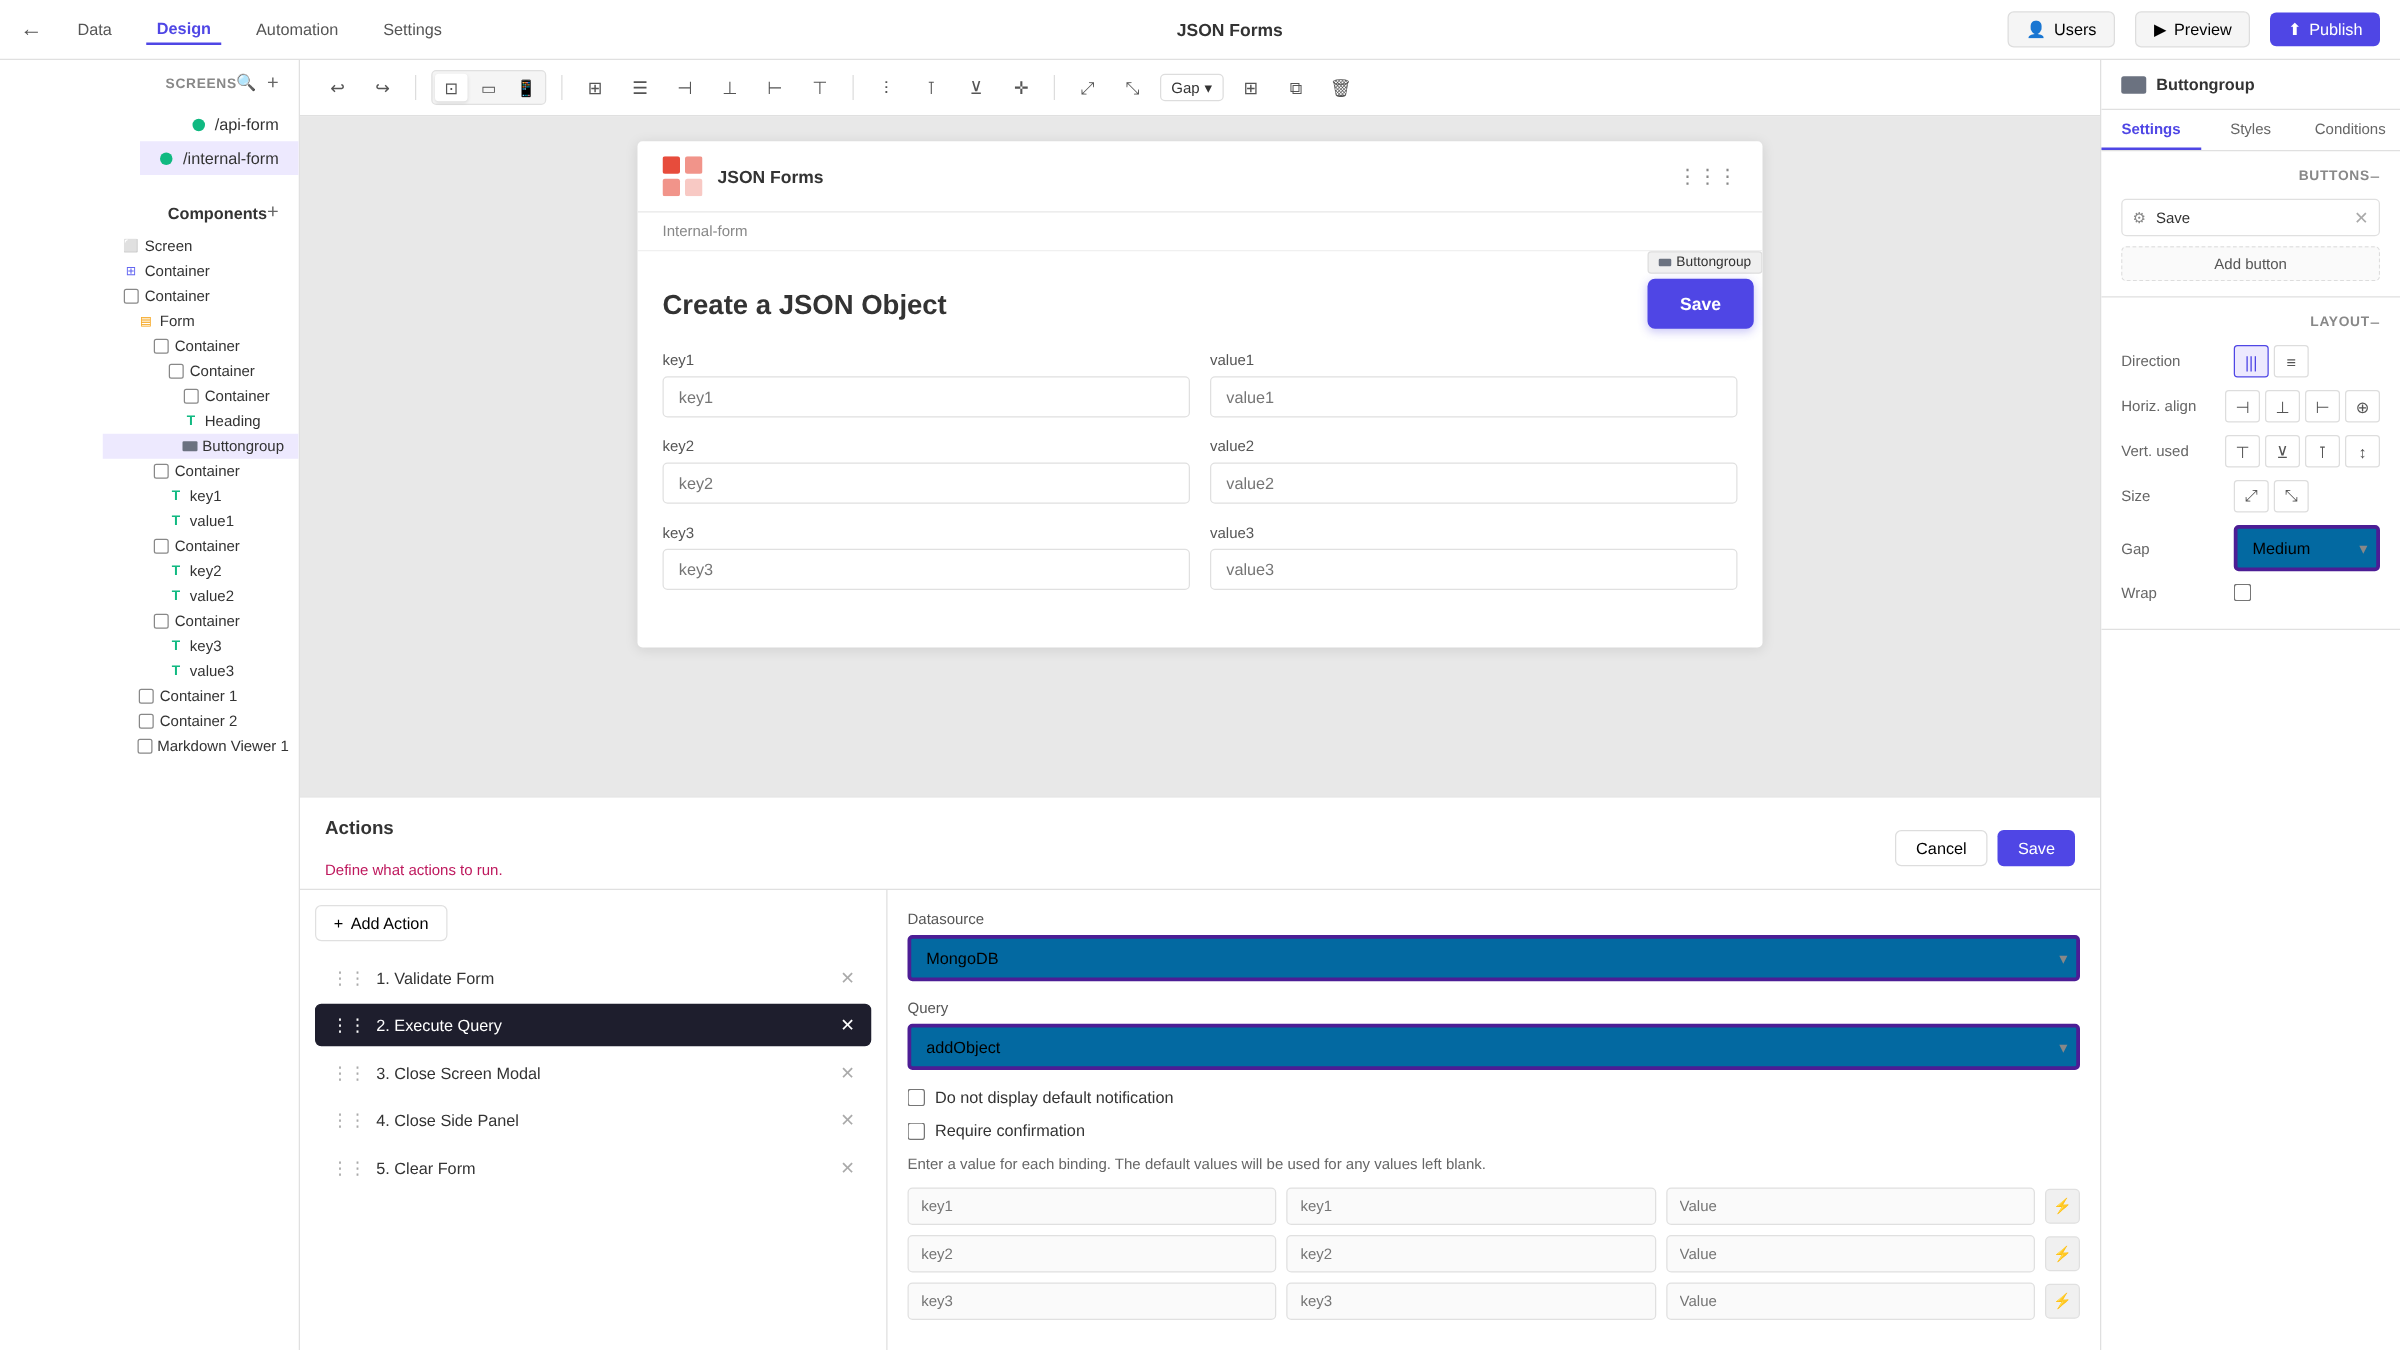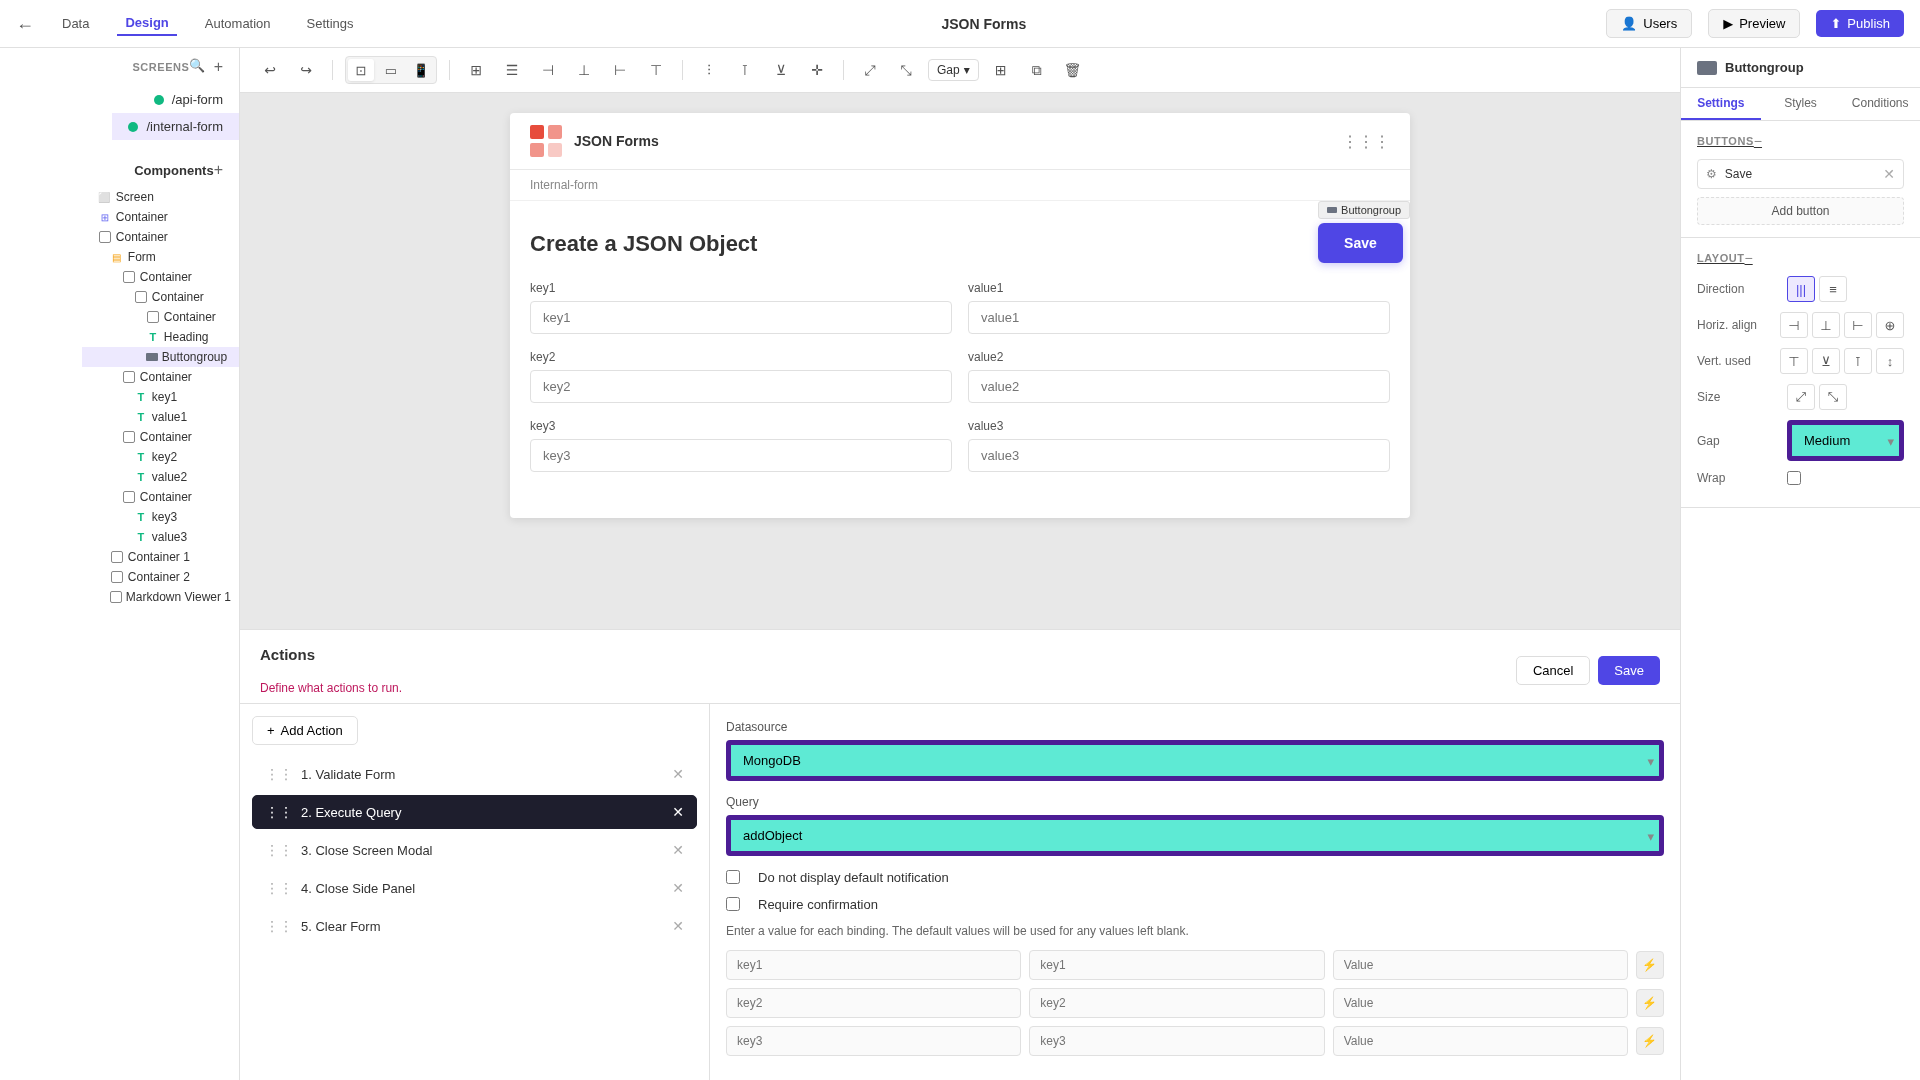--- a/index.html
+++ b/index.html
@@ -82,41 +82,41 @@
     .actions-left { width: 470px; border-right: 1px solid #e0e0e0; padding: 12px; overflow-y: auto; }
     .add-action-btn { display: flex; align-items: center; gap: 6px; padding: 6px 14px; border: 1px solid #e0e0e0; border-radius: 5px; cursor: pointer; font-size: 13px; background: #fff; margin-bottom: 12px; }
     .action-item { display: flex; align-items: center; gap: 8px; padding: 8px 12px; border-radius: 5px; cursor: pointer; font-size: 13px; border: 1px solid transparent; margin-bottom: 4px; }
     .action-item.selected { background: #1e1e2d; color: #fff; border-color: #1e1e2d; }
     .action-drag { color: #aaa; font-size: 14px; cursor: grab; }
     .action-name { flex: 1; }
     .action-close { color: #aaa; cursor: pointer; font-size: 14px; }
     .actions-right { flex: 1; padding: 16px; overflow-y: auto; }
     .field-label { font-size: 12px; color: #555; margin-bottom: 6px; font-weight: 500; }
     .select-wrapper { position: relative; margin-bottom: 14px; }
-    .select-wrapper select { width: 100%; padding: 8px 12px; border: 5px solid #4c1d95; border-radius: 4px; font-size: 13px; background: #5eead4; appearance: none; cursor: pointer; }
+    .select-wrapper select { width: 100%; padding: 8px 12px; border: 3px solid #4c1d95; border-radius: 4px; font-size: 13px; background: #0369a1; appearance: none; cursor: pointer; }
     .select-arrow { position: absolute; right: 10px; top: 50%; transform: translateY(-50%); color: #888; pointer-events: none; }
-    .checkbox-row { display: flex; align-items: flex-start; gap: 18px; margin-bottom: 12px; }
+    .checkbox-row { display: flex; align-items: flex-end; gap: 8px; margin-bottom: 12px; }
     .checkbox-row input { width: 14px; height: 14px; cursor: pointer; }
     .checkbox-label { font-size: 13px; color: #333; }
     .bindings-title { font-size: 14px; font-weight: 700; margin-bottom: 6px; }
     .bindings-desc { font-size: 12px; color: #666; margin-bottom: 12px; }
     .binding-row { display: flex; gap: 8px; margin-bottom: 8px; align-items: center; }
     .binding-input { flex: 1; padding: 7px 10px; border: 1px solid #e0e0e0; border-radius: 4px; font-size: 12px; color: #aaa; background: #fafafa; }
     .binding-flash { width: 28px; height: 28px; background: #f0f0f0; border: 1px solid #e0e0e0; border-radius: 4px; display: flex; align-items: center; justify-content: center; cursor: pointer; color: #555; font-size: 12px; flex-shrink: 0; }
 
     
     .right-panel { width: 240px; background: #fff; border-left: 1px solid #e0e0e0; display: flex; flex-direction: column; overflow: hidden; }
     .right-panel-header { display: flex; align-items: center; gap: 8px; padding: 12px 16px; border-bottom: 1px solid #e0e0e0; }
     .panel-component-icon { width: 20px; height: 14px; background: #6b7280; border-radius: 2px; }
     .panel-component-name { font-size: 13px; font-weight: 600; }
     .panel-tabs { display: flex; border-bottom: 1px solid #e0e0e0; }
     .panel-tab { flex: 1; padding: 8px; text-align: center; font-size: 12px; cursor: pointer; color: #666; }
     .panel-tab.active { color: #4f46e5; border-bottom: 2px solid #4f46e5; font-weight: 600; }
     .panel-section { padding: 12px 16px; border-bottom: 1px solid #e0e0e0; }
-    .panel-section-header { display: flex; align-items: center; justify-content: flex-start; margin-bottom: 10px; text-decoration: underline; }
+    .panel-section-header { display: flex; align-items: center; justify-content: flex-end; margin-bottom: 10px; }
     .panel-section-title { font-size: 11px; font-weight: 700; color: #888; text-transform: uppercase; letter-spacing: 0.05em; }
     .panel-collapse { cursor: pointer; color: #888; font-size: 14px; }
     .buttons-list { margin-bottom: 8px; }
     .button-list-item { display: flex; align-items: center; gap: 8px; padding: 6px 8px; border: 1px solid #e0e0e0; border-radius: 4px; margin-bottom: 6px; font-size: 12px; }
     .button-list-icon { color: #888; font-size: 12px; }
     .button-list-name { flex: 1; }
     .button-list-close { cursor: pointer; color: #aaa; font-size: 14px; }
     .add-button-btn { width: 100%; padding: 6px; border: 1px dashed #ddd; border-radius: 4px; cursor: pointer; font-size: 12px; color: #555; background: #fafafa; text-align: center; }
     .layout-row { display: flex; align-items: center; margin-bottom: 10px; }
     .layout-label { width: 90px; font-size: 12px; color: #666; }

